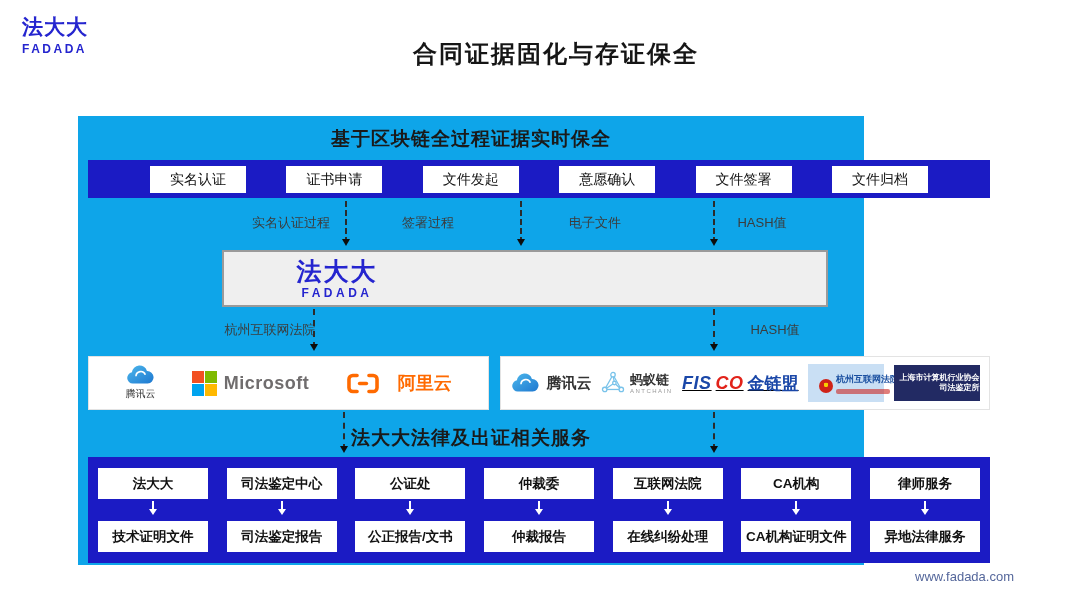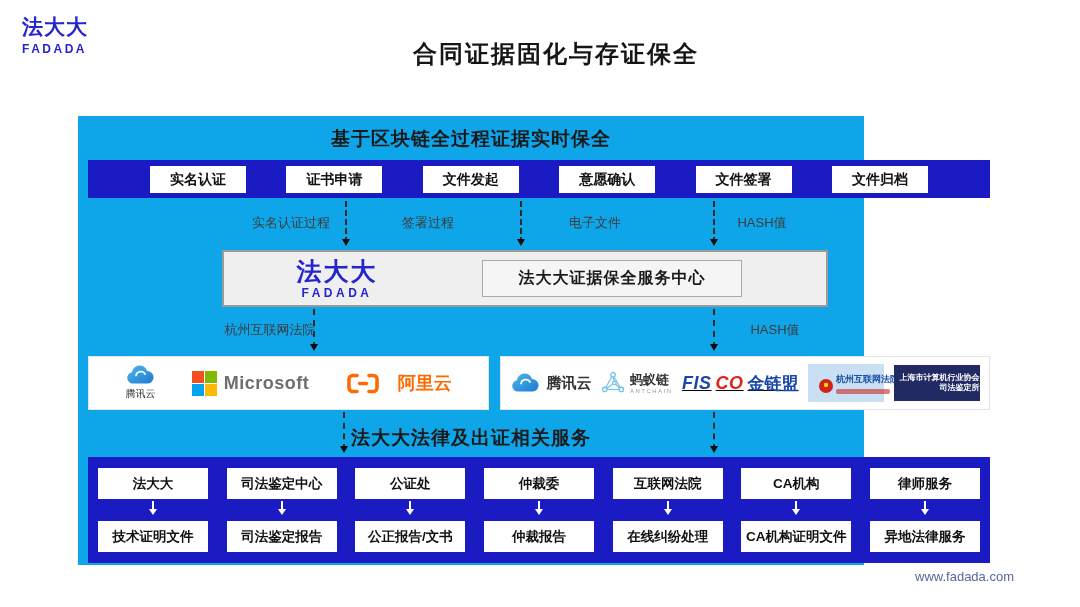--- a/index.html
+++ b/index.html
@@ -18,21 +18,21 @@
   .panel { position:absolute; left:78px; top:96px; width:786px; height:449px; background:#0ea5e9;margin-top:20px; }
 
   .sec-header { position:absolute; width:100%; text-align:center; font-size:19px;
     font-weight:800; color:#1a1a1a; letter-spacing:1px; }
   .hdr1 { top:10px; }
   .hdr2 { top:309px; }
 
   .bluebar { position:absolute; left:10px; width:902px; background:#1b1bc4; }
   .bar1 { top:44px; height:38px; display:flex; align-items:center; justify-content:space-between; padding:0 62px; }
   .stepbox { width:96px; height:27px; line-height:27px; background:#fff; text-align:center;
-    font-size:14px; font-weight:700; color:#111; }
+    font-size:14px; font-weight:400; color:#111; }
 
   
   .darrow { position:absolute; width:0; border-left:2px dashed #2b2b2b; }
   .darrow::after { content:""; position:absolute; bottom:-7px; left:-5px; width:0; height:0;
     border:4px solid transparent; border-top:7px solid #0d0d0d; }
 
   .flowlabel { position:absolute; transform:translateX(-50%); font-size:13px; color:#3c3c3c; white-space:nowrap; }
 
   
   .centerbox { position:absolute; left:144px; top:134px; width:606px; height:57px;
@@ -132,21 +132,20 @@
     <div class="darrow" style="left:442px; top:85px; height:42px;"></div>
     <div class="flowlabel" style="left:517px; top:98px;">电子文件</div>
     <div class="darrow" style="left:635px; top:85px; height:42px;"></div>
     <div class="flowlabel" style="left:684px; top:98px;">HASH值</div>
 
     <div class="centerbox">
       <div class="logo">
         <div class="cn">法大大</div>
         <div class="en">FADADA</div>
       </div>
-      <div class="innerbox">法大大证据保全服务中心</div>
     </div>
 
     <div class="flowlabel" style="left:192px; top:205px;">杭州互联网法院</div>
     <div class="darrow" style="left:235px; top:193px; height:39px;"></div>
     <div class="flowlabel" style="left:697px; top:205px;">HASH值</div>
     <div class="darrow" style="left:635px; top:193px; height:39px;"></div>
 
     <div class="logobox lbox">
       <div class="tencent-v">
         <svg width="30" height="21" viewBox="0 0 36 26">

